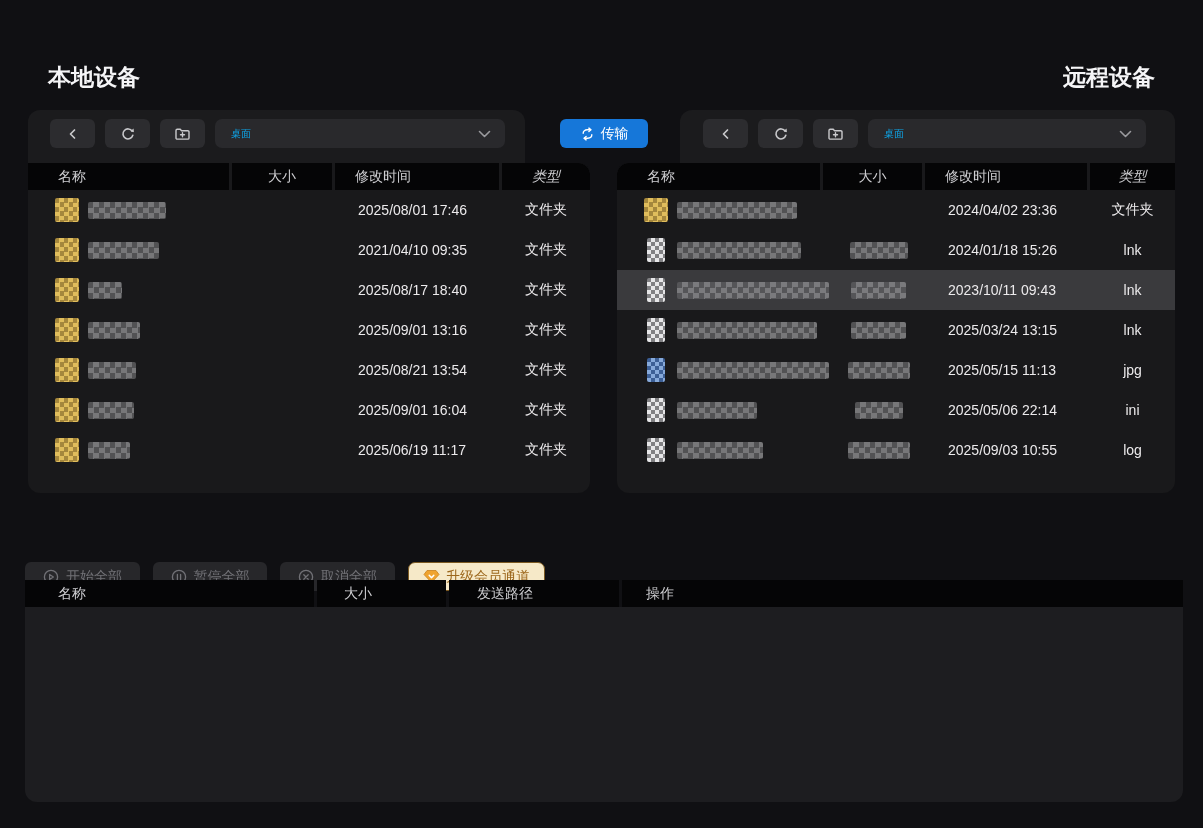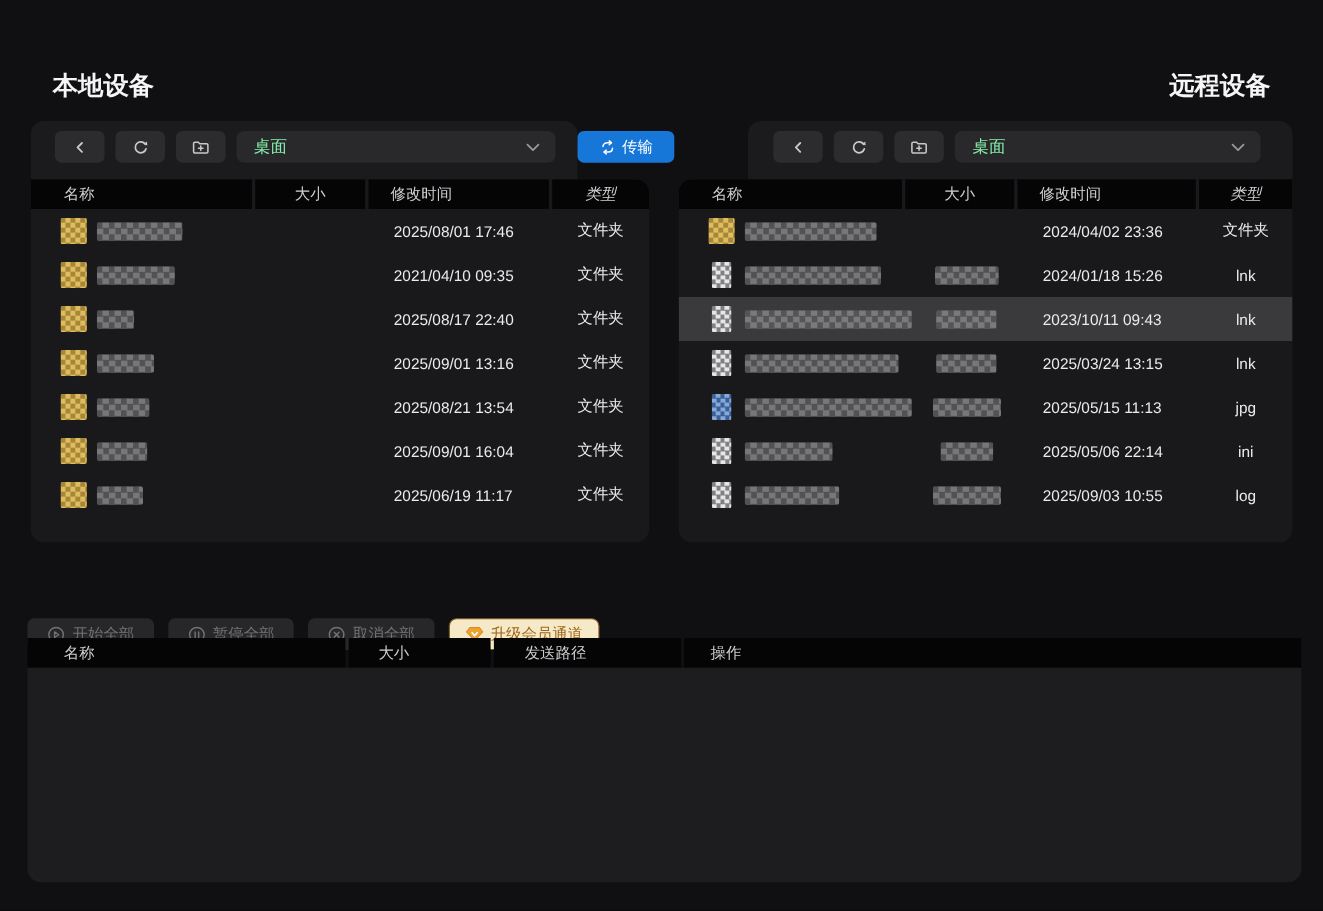--- a/index.html
+++ b/index.html
@@ -31,25 +31,25 @@
   .toolbar-left  { left:28px;  width:497px; }
   .toolbar-right { left:680px; width:495px; }
   .toolbar-inner { position:absolute; top:9px; left:0; right:0; display:flex; align-items:center; }
   .toolbar-left  .toolbar-inner { padding-left:22px; }
   .toolbar-right .toolbar-inner { padding-left:23px; }
   .tb-btn { width:45px; height:29px; margin-right:10px; background:#2c2c2f; border:none; border-radius:6px; display:flex; align-items:center; justify-content:center; cursor:pointer; }
   .tb-btn svg { display:block; }
   .path-dd { height:29px; background:#29292c; border-radius:7px; display:flex; align-items:center; padding:0 14px 0 16px; cursor:pointer; }
   .toolbar-left  .path-dd { width:290px; }
   .toolbar-right .path-dd { width:278px; }
-  .path-dd .path-text { font-size:15px; color:#86efac; }
+  .path-dd .path-text { font-size:10px; color:#0ea5e9; }
   .path-dd .dd-chevron { margin-left:auto; display:flex; }
 
   
-  .transfer-btn { position:absolute; left:525px; top:119px; width:88px; height:29px; background:#1677d9; color:#fff; border:none; border-radius:6px; font-size:14px; display:flex; align-items:center; justify-content:center; gap:6px; cursor:pointer; }
+  .transfer-btn { position:absolute; left:560px; top:119px; width:88px; height:29px; background:#1677d9; color:#fff; border:none; border-radius:6px; font-size:14px; display:flex; align-items:center; justify-content:center; gap:6px; cursor:pointer; }
 
   
   .table-card { position:absolute; top:163px; height:330px; background:#19191b; overflow:hidden; }
   .table-local  { left:28px;  width:562px; border-radius:0 12px 12px 12px; }
   .table-remote { left:617px; width:558px; border-radius:12px 0 12px 12px; }
   .ft-header { display:flex; height:27px; background:#19191b; }
   .ft-hcell { background:#050506; color:#cfcfd2; font-size:14px; display:flex; align-items:center; }
   .ft-hcell:not(:last-child){ margin-right:3px; }
   .ft-header .col-name { flex:1; padding-left:30px; }
   .col-size { width:100px; justify-content:center; text-align:center; }
@@ -209,21 +209,21 @@
     <div class="cell cell-type type">文件夹</div>
   </div>
         <div class="file-row">
     <div class="cell cell-name">
       <span class="file-icon icon-folder"></span>
       <span class="redact name-redact" style="width: 34px;"></span>
     </div>
     <div class="cell cell-size">
       
     </div>
-    <div class="cell cell-modified modified">2025/08/17 22:40</div>
+    <div class="cell cell-modified modified">2025/08/17 18:40</div>
     <div class="cell cell-type type">文件夹</div>
   </div>
         <div class="file-row">
     <div class="cell cell-name">
       <span class="file-icon icon-folder"></span>
       <span class="redact name-redact" style="width: 52px;"></span>
     </div>
     <div class="cell cell-size">
       
     </div>

